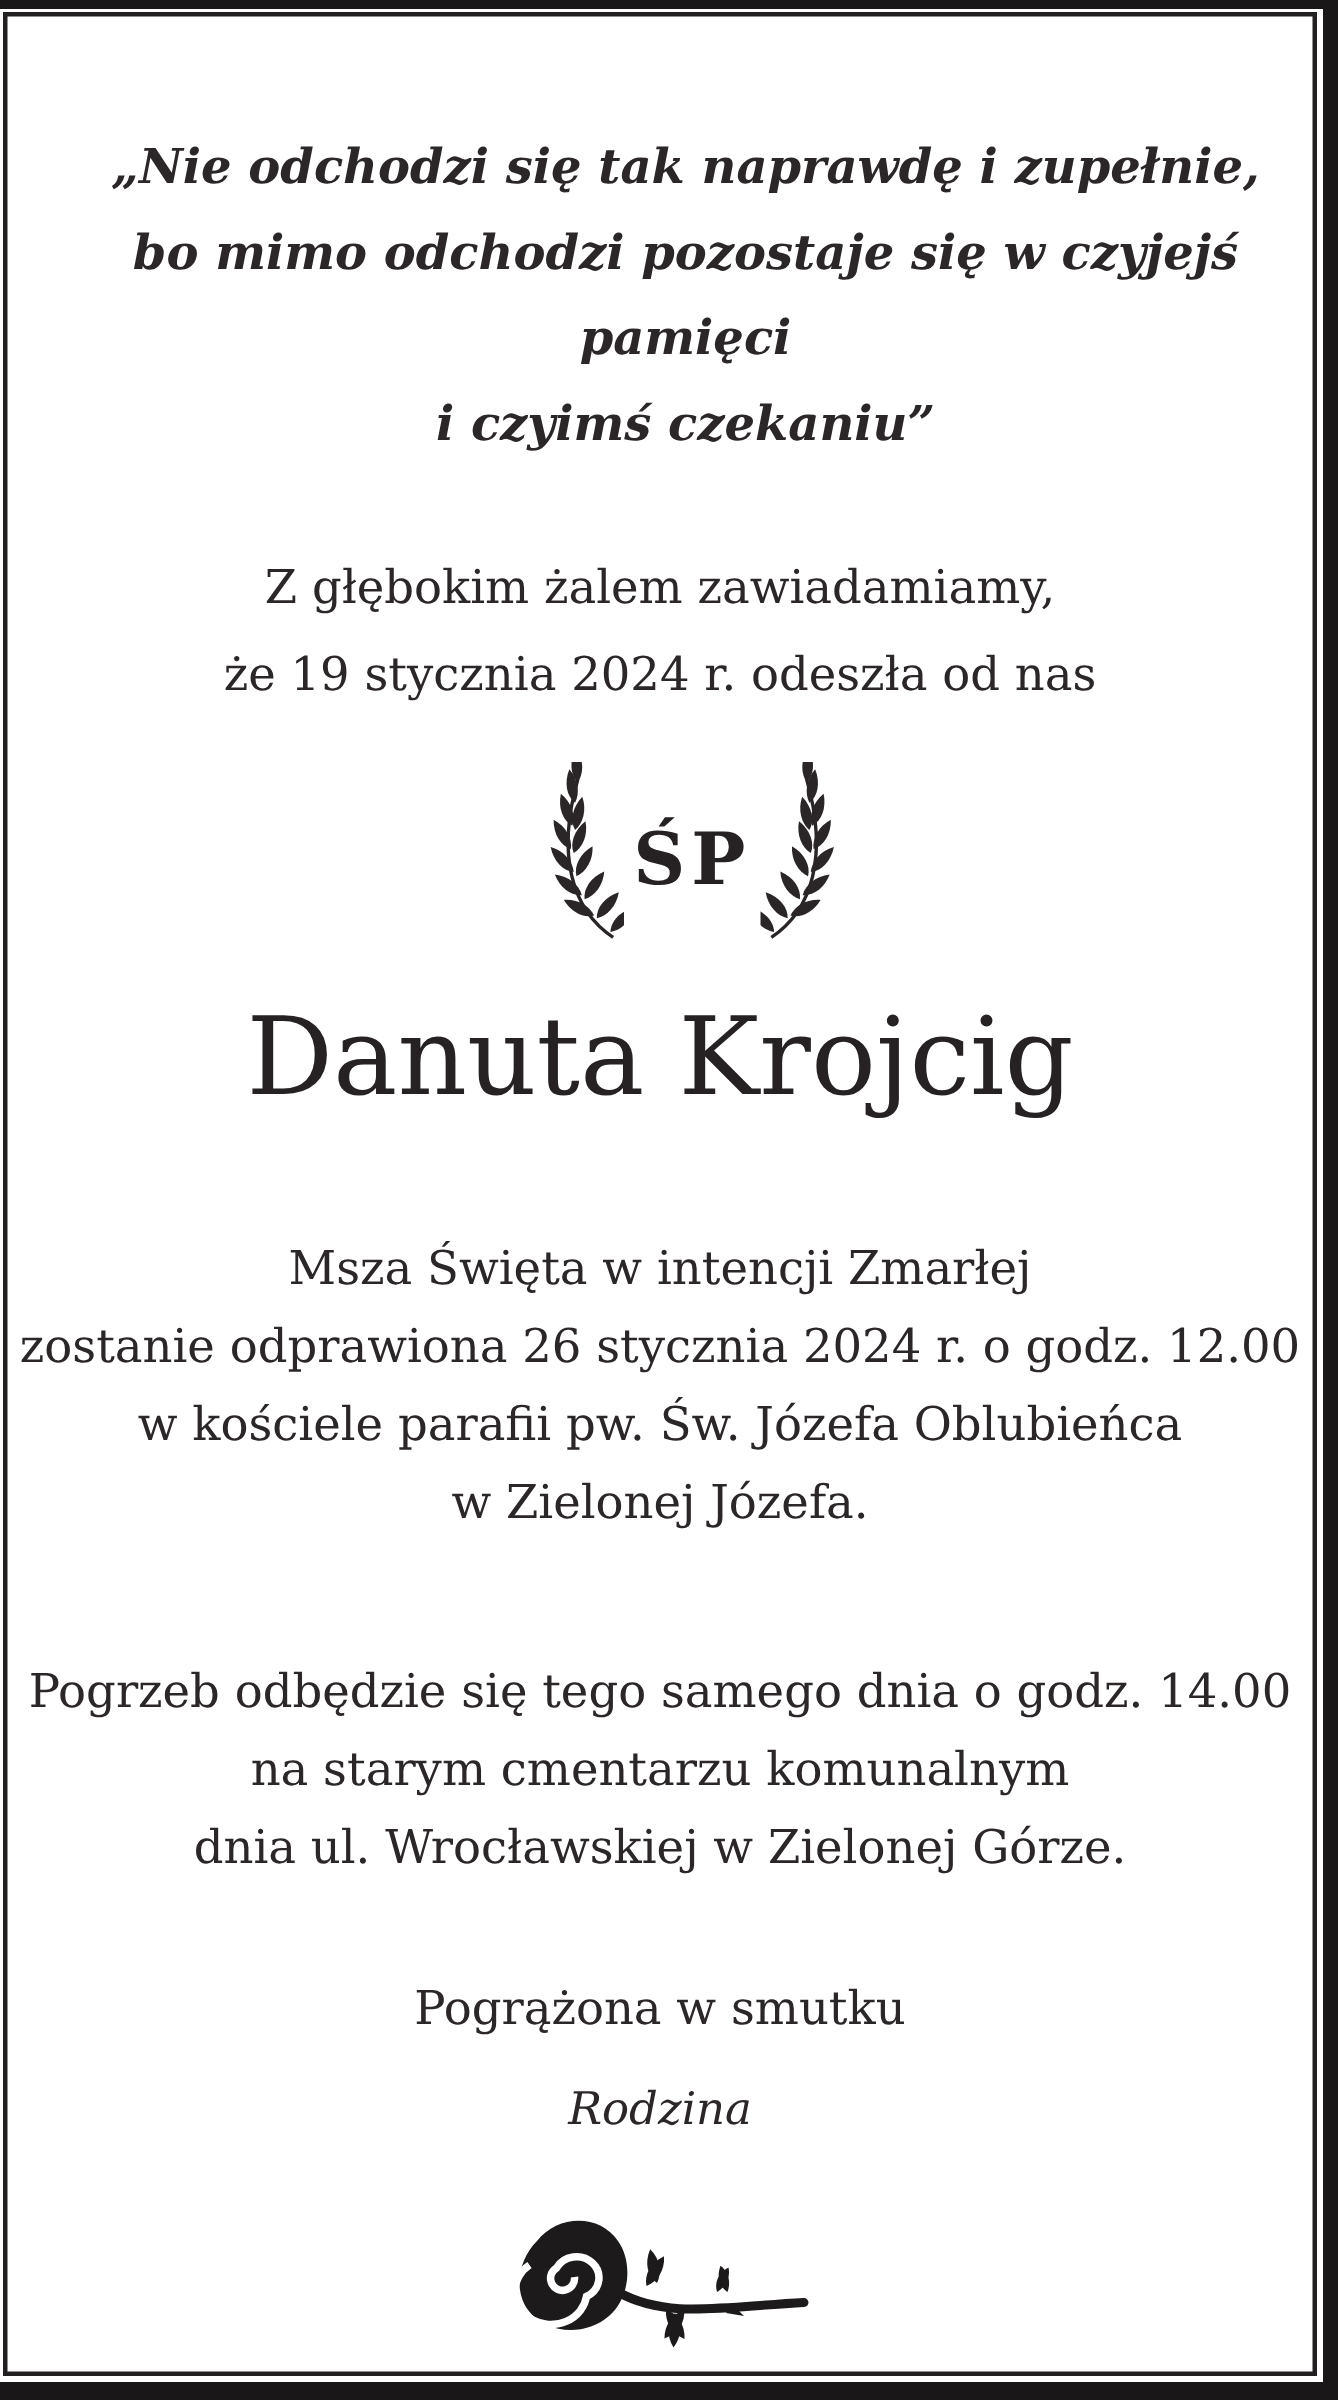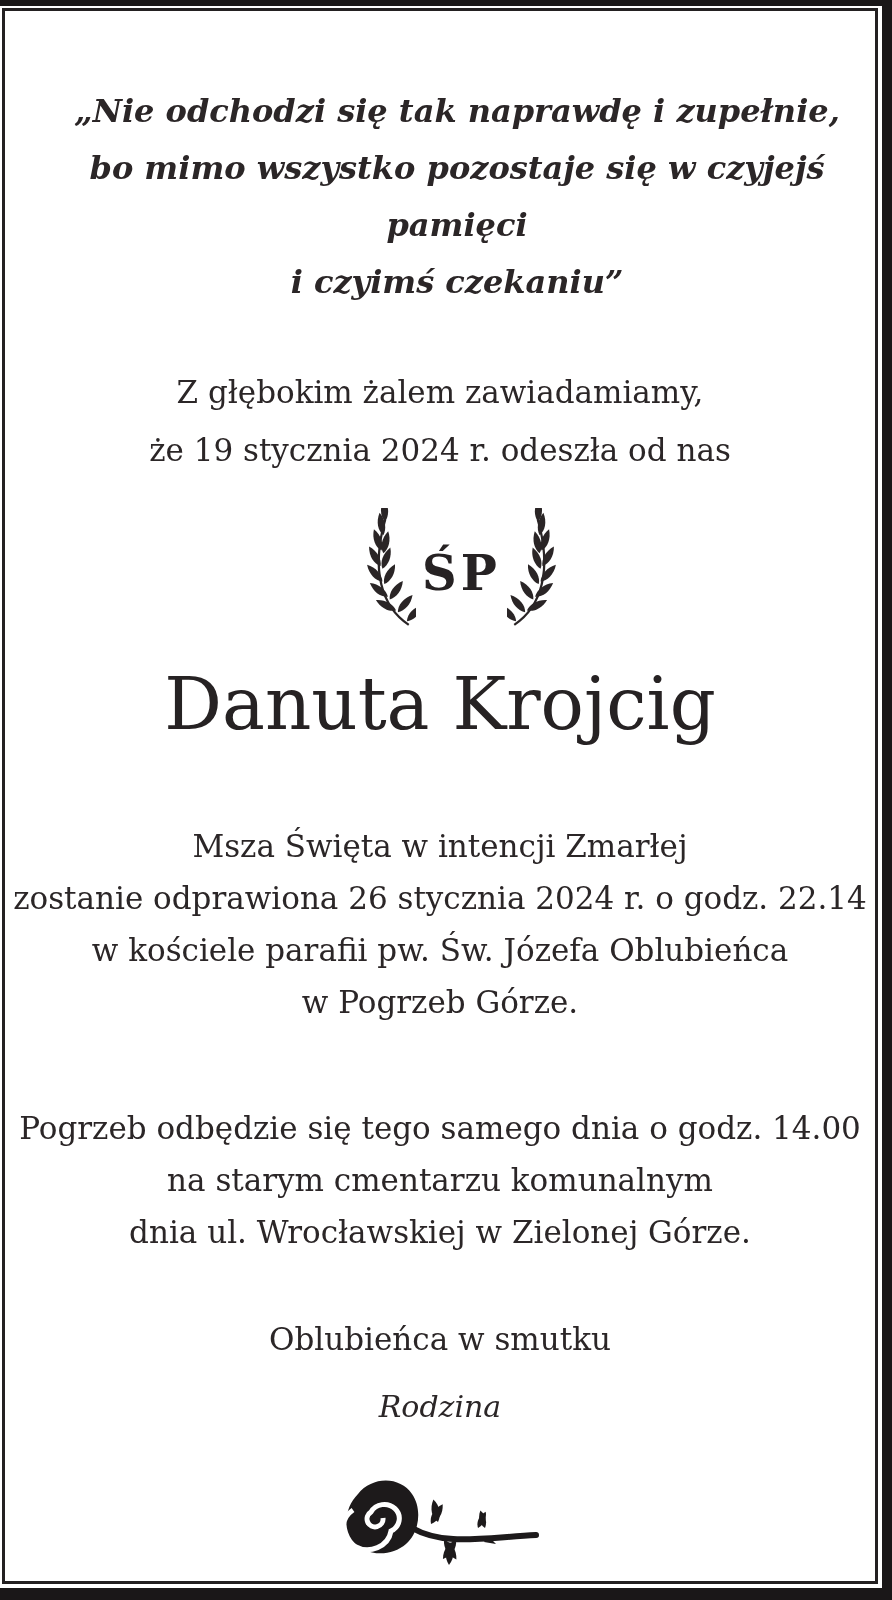--- a/index.html
+++ b/index.html
@@ -86,21 +86,21 @@
 
 <div class="page">
   <div class="band-top"></div>
   <div class="band-right"></div>
   <div class="band-bottom"></div>
 
   <div class="card">
 
     <div class="quote">
       <div>„Nie odchodzi się tak naprawdę i zupełnie,</div>
-      <div>bo mimo wszystko pozostaje się w czyjejś pamięci</div>
+      <div>bo mimo odchodzi pozostaje się w czyjejś pamięci</div>
       <div>i czyimś czekaniu”</div>
     </div>
 
     <div class="announcement">
       <div>Z głębokim żalem zawiadamiamy,</div>
       <div>że 19 stycznia 2024 r. odeszła od nas</div>
     </div>
 
     <div class="emblem">
       <span>
@@ -147,32 +147,32 @@
             </g>
           </g>
         </svg>
       </span>
     </div>
 
     <div class="deceased-name">Danuta Krojcig</div>
 
     <div class="para mass">
       <div>Msza Święta w intencji Zmarłej</div>
-      <div>zostanie odprawiona 26 stycznia 2024 r. o godz. 22.14</div>
+      <div>zostanie odprawiona 26 stycznia 2024 r. o godz. 12.00</div>
       <div>w kościele parafii pw. Św. Józefa Oblubieńca</div>
-      <div>w Pogrzeb Górze.</div>
+      <div>w Zielonej Józefa.</div>
     </div>
 
     <div class="para funeral">
       <div>Pogrzeb odbędzie się tego samego dnia o godz. 14.00</div>
       <div>na starym cmentarzu komunalnym</div>
       <div>dnia ul. Wrocławskiej w Zielonej Górze.</div>
     </div>
 
-    <div class="closing">Oblubieńca w smutku</div>
+    <div class="closing">Pogrążona w smutku</div>
     <div class="signature">Rodzina</div>
 
     <div class="rose-wrap">
       <svg width="225" height="130" viewBox="0 0 225 130">
         <g fill="#1d1a1b">
           <path d="M30,28 C44,10 72,10 84,28 C94,42 92,66 78,78 C62,92 36,90 24,74 C14,60 18,40 30,28 Z"></path>
           <path d="M55,52 a8,8 0 1,1 -12,-6 a15,14 0 1,1 20,19 a24,22 0 1,1 -38,-21" fill="none" stroke="#ffffff" stroke-width="5"></path>
           <path d="M84,62 C116,80 152,72 208,69" fill="none" stroke="#1d1a1b" stroke-width="6" stroke-linecap="round"></path>
           <path d="M0,0 C5,-6 6,-15 1,-23 C-5,-15 -5,-6 0,0" transform="translate(103,58) rotate(28)"></path>
           <path d="M0,0 C5,-6 6,-15 1,-23 C-5,-15 -5,-6 0,0" transform="translate(110,56) rotate(-14)"></path>

